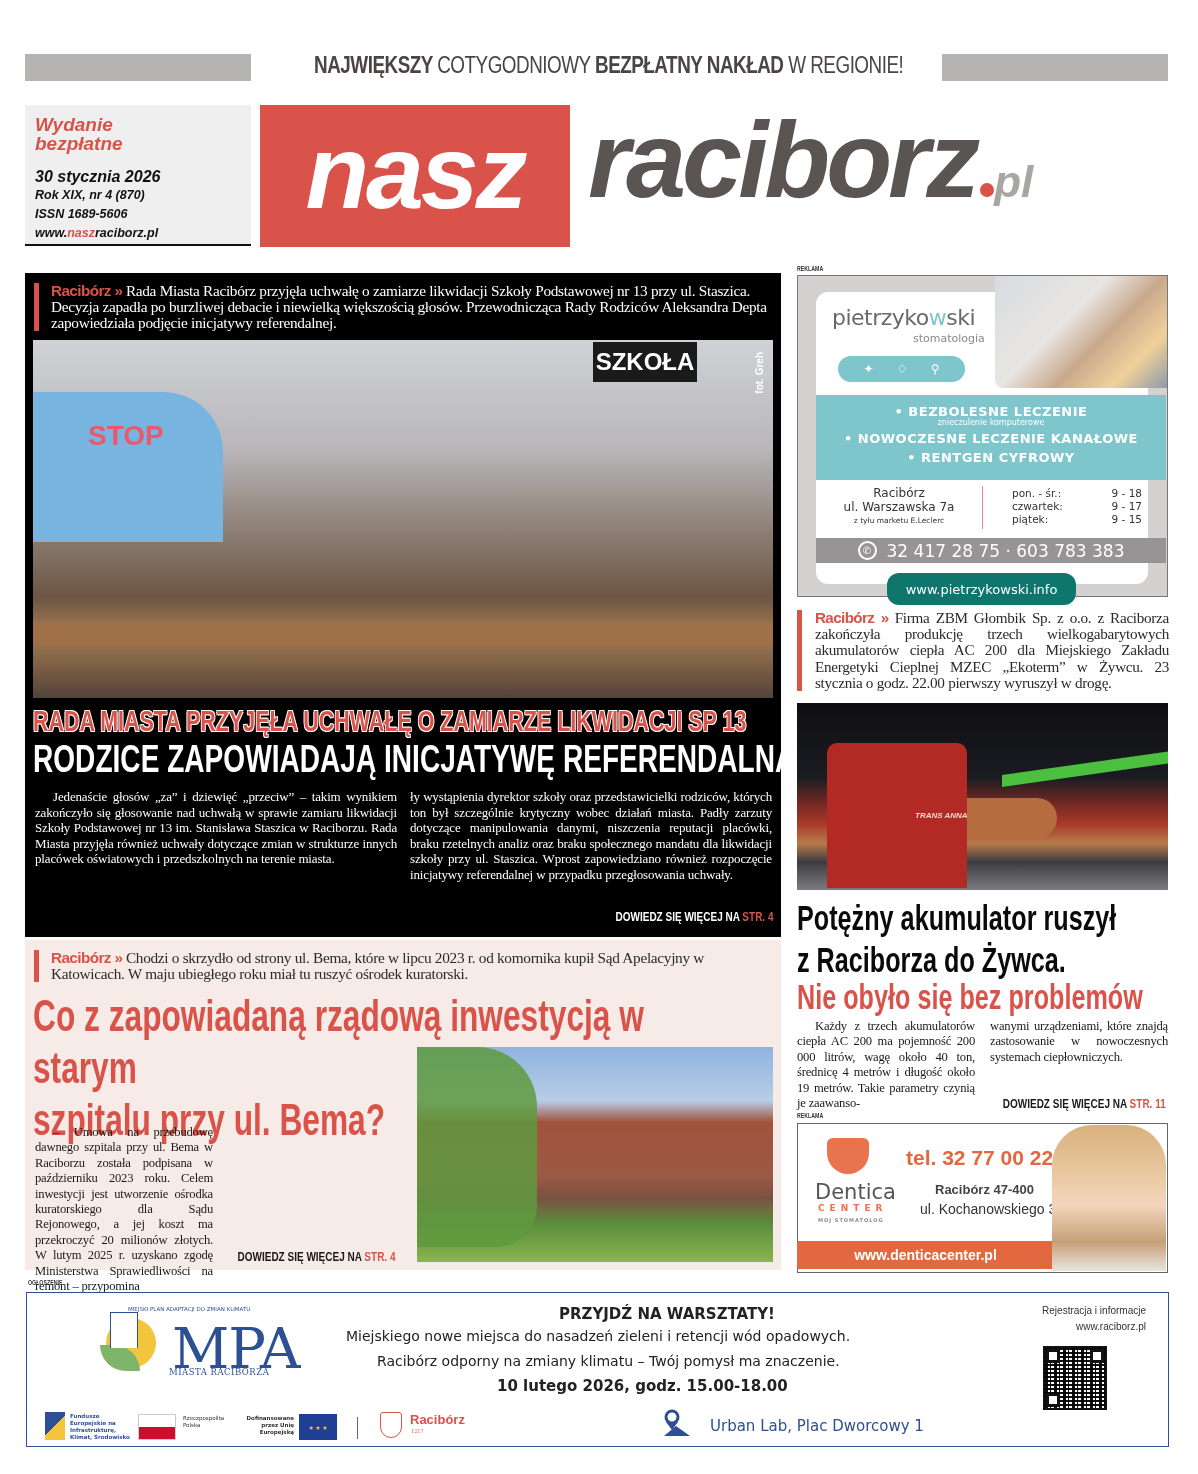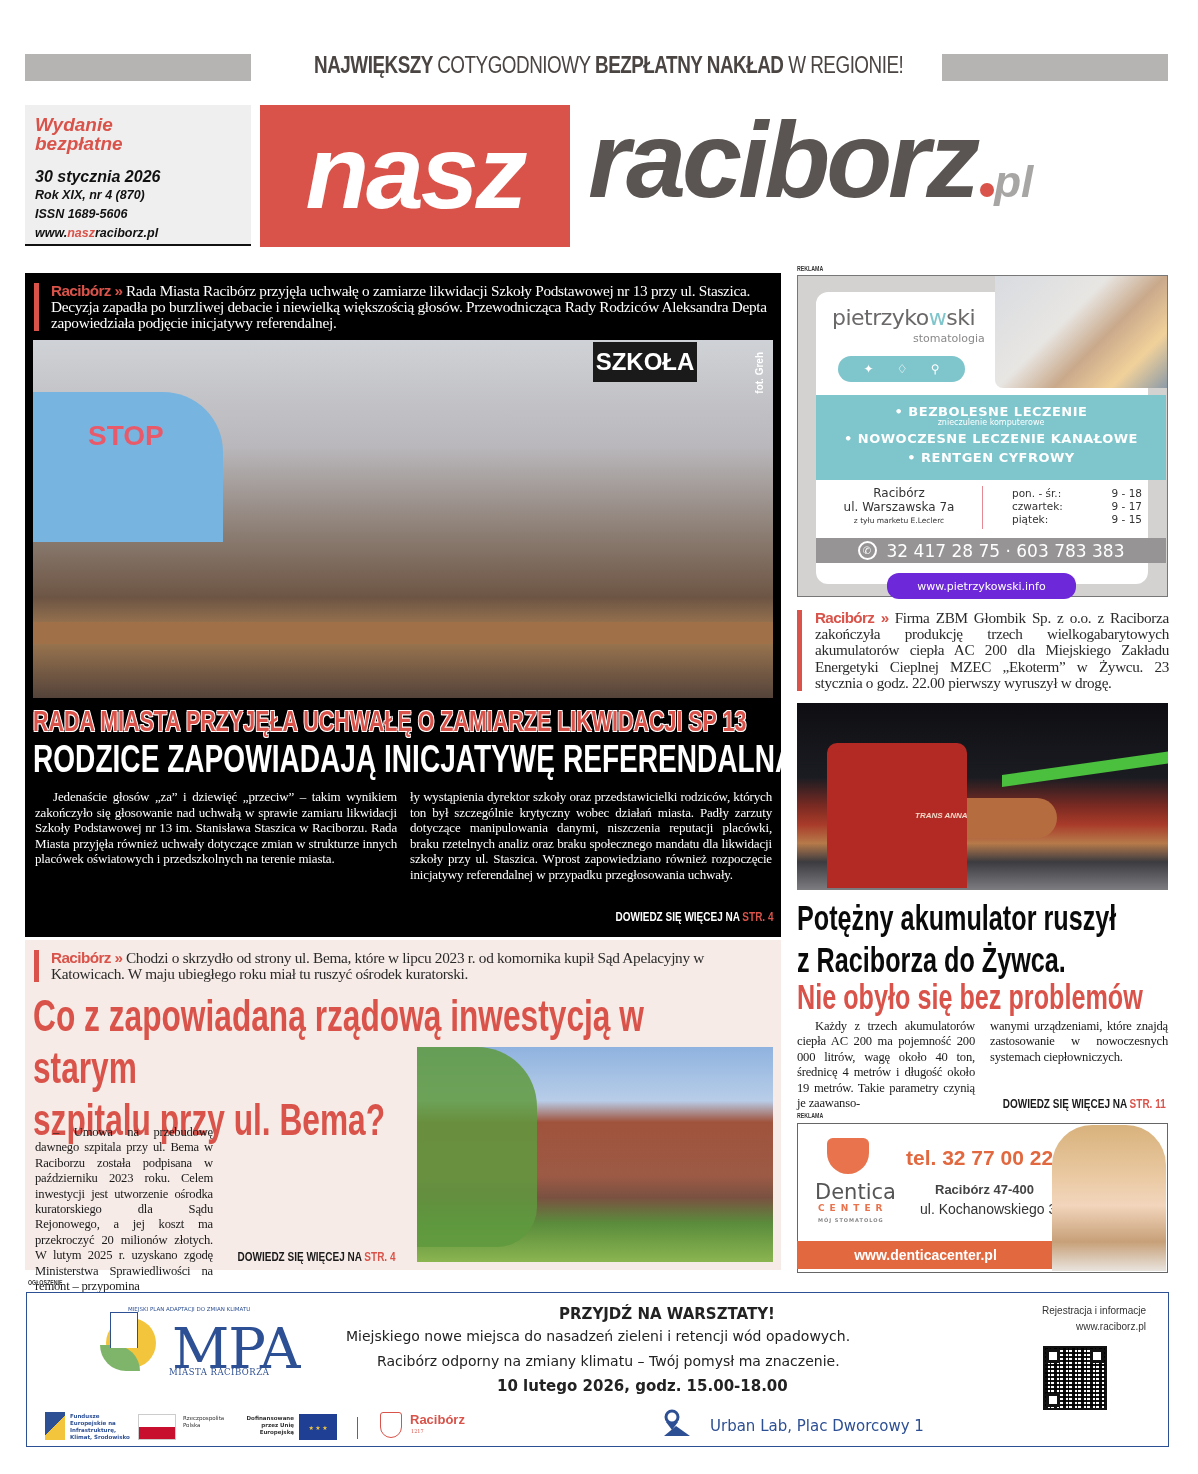--- a/index.html
+++ b/index.html
@@ -68,21 +68,21 @@
   .ad1-teal .l3 { font-size: 13px; letter-spacing: 0.5px; margin-top: 4px; }
   .ad1-addr { left: 816px; top: 486px; width: 166px; text-align: center; font-family: "DejaVu Sans", sans-serif; color: #333; }
   .ad1-addr .c { font-size: 12px; }
   .ad1-addr .s { font-size: 12px; }
   .ad1-addr .n { font-size: 7.5px; margin-top: 2px; }
   .ad1-divider { left: 982px; top: 486px; width: 1px; height: 43px; background: #e58a93; }
   .ad1-hours { left: 1012px; top: 487px; font-family: "DejaVu Sans", sans-serif; font-size: 10.5px; line-height: 13px; color: #333; }
   .ad1-hours .row { display: flex; width: 130px; justify-content: space-between; }
   .ad1-phone { left: 816px; top: 538px; width: 350px; height: 25px; background: #969494; color: #fff; font-family: "DejaVu Sans", sans-serif; font-size: 17px; display: flex; align-items: center; justify-content: center; gap: 10px; }
   .phone-circle { width: 19px; height: 19px; border: 2px solid #fff; border-radius: 50%; display: flex; align-items: center; justify-content: center; font-size: 10px; }
-  .ad1-web { left: 887px; top: 573px; width: 189px; height: 26px; background: #6d28d9; color: #fff; border-radius: 12px; font-family: "DejaVu Sans", sans-serif; font-size: 11px; display: flex; align-items: center; justify-content: center; }
+  .ad1-web { left: 887px; top: 573px; width: 189px; height: 32px; background: #0f766e; color: #fff; border-radius: 12px; font-family: "DejaVu Sans", sans-serif; font-size: 13px; display: flex; align-items: center; justify-content: center; }
 
   
   .rs-intro { left: 797px; top: 610px; width: 372px; font-size: 15.2px; line-height: 16.2px; padding-left: 13px; border-left: 5px solid #d9534a; color: #2a2a2a; text-align: justify; letter-spacing: -0.3px; }
   .rs-photo { left: 797px; top: 703px; width: 371px; height: 187px; background: linear-gradient(180deg, #0e0e12 0%, #1b1c22 40%, #7a2a22 55%, #a83b2a 65%, #b77a4a 75%, #3c3b40 85%, #7d7c80 100%); overflow: hidden; }
   .rs-headline { left: 797px; top: 897px; width: 600px; font-family: "Liberation Sans", sans-serif; font-weight: 700; font-size: 35px; line-height: 42px; color: #0a0a0a; transform: scaleX(0.72); transform-origin: left; }
   .rs-sub { left: 797px; top: 978px; width: 600px; font-family: "Liberation Sans", sans-serif; font-weight: 700; font-size: 35px; line-height: 38px; color: #d9534a; transform: scaleX(0.72); transform-origin: left; }
   .rs-col { top: 1019px; width: 178px; font-size: 12.6px; line-height: 15.4px; color: #1a1a1a; text-align: justify; letter-spacing: -0.2px; }
   .rs-col p { text-indent: 18px; }
   .rs-col1 { left: 797px; }
   .rs-col2 { left: 990px; }

